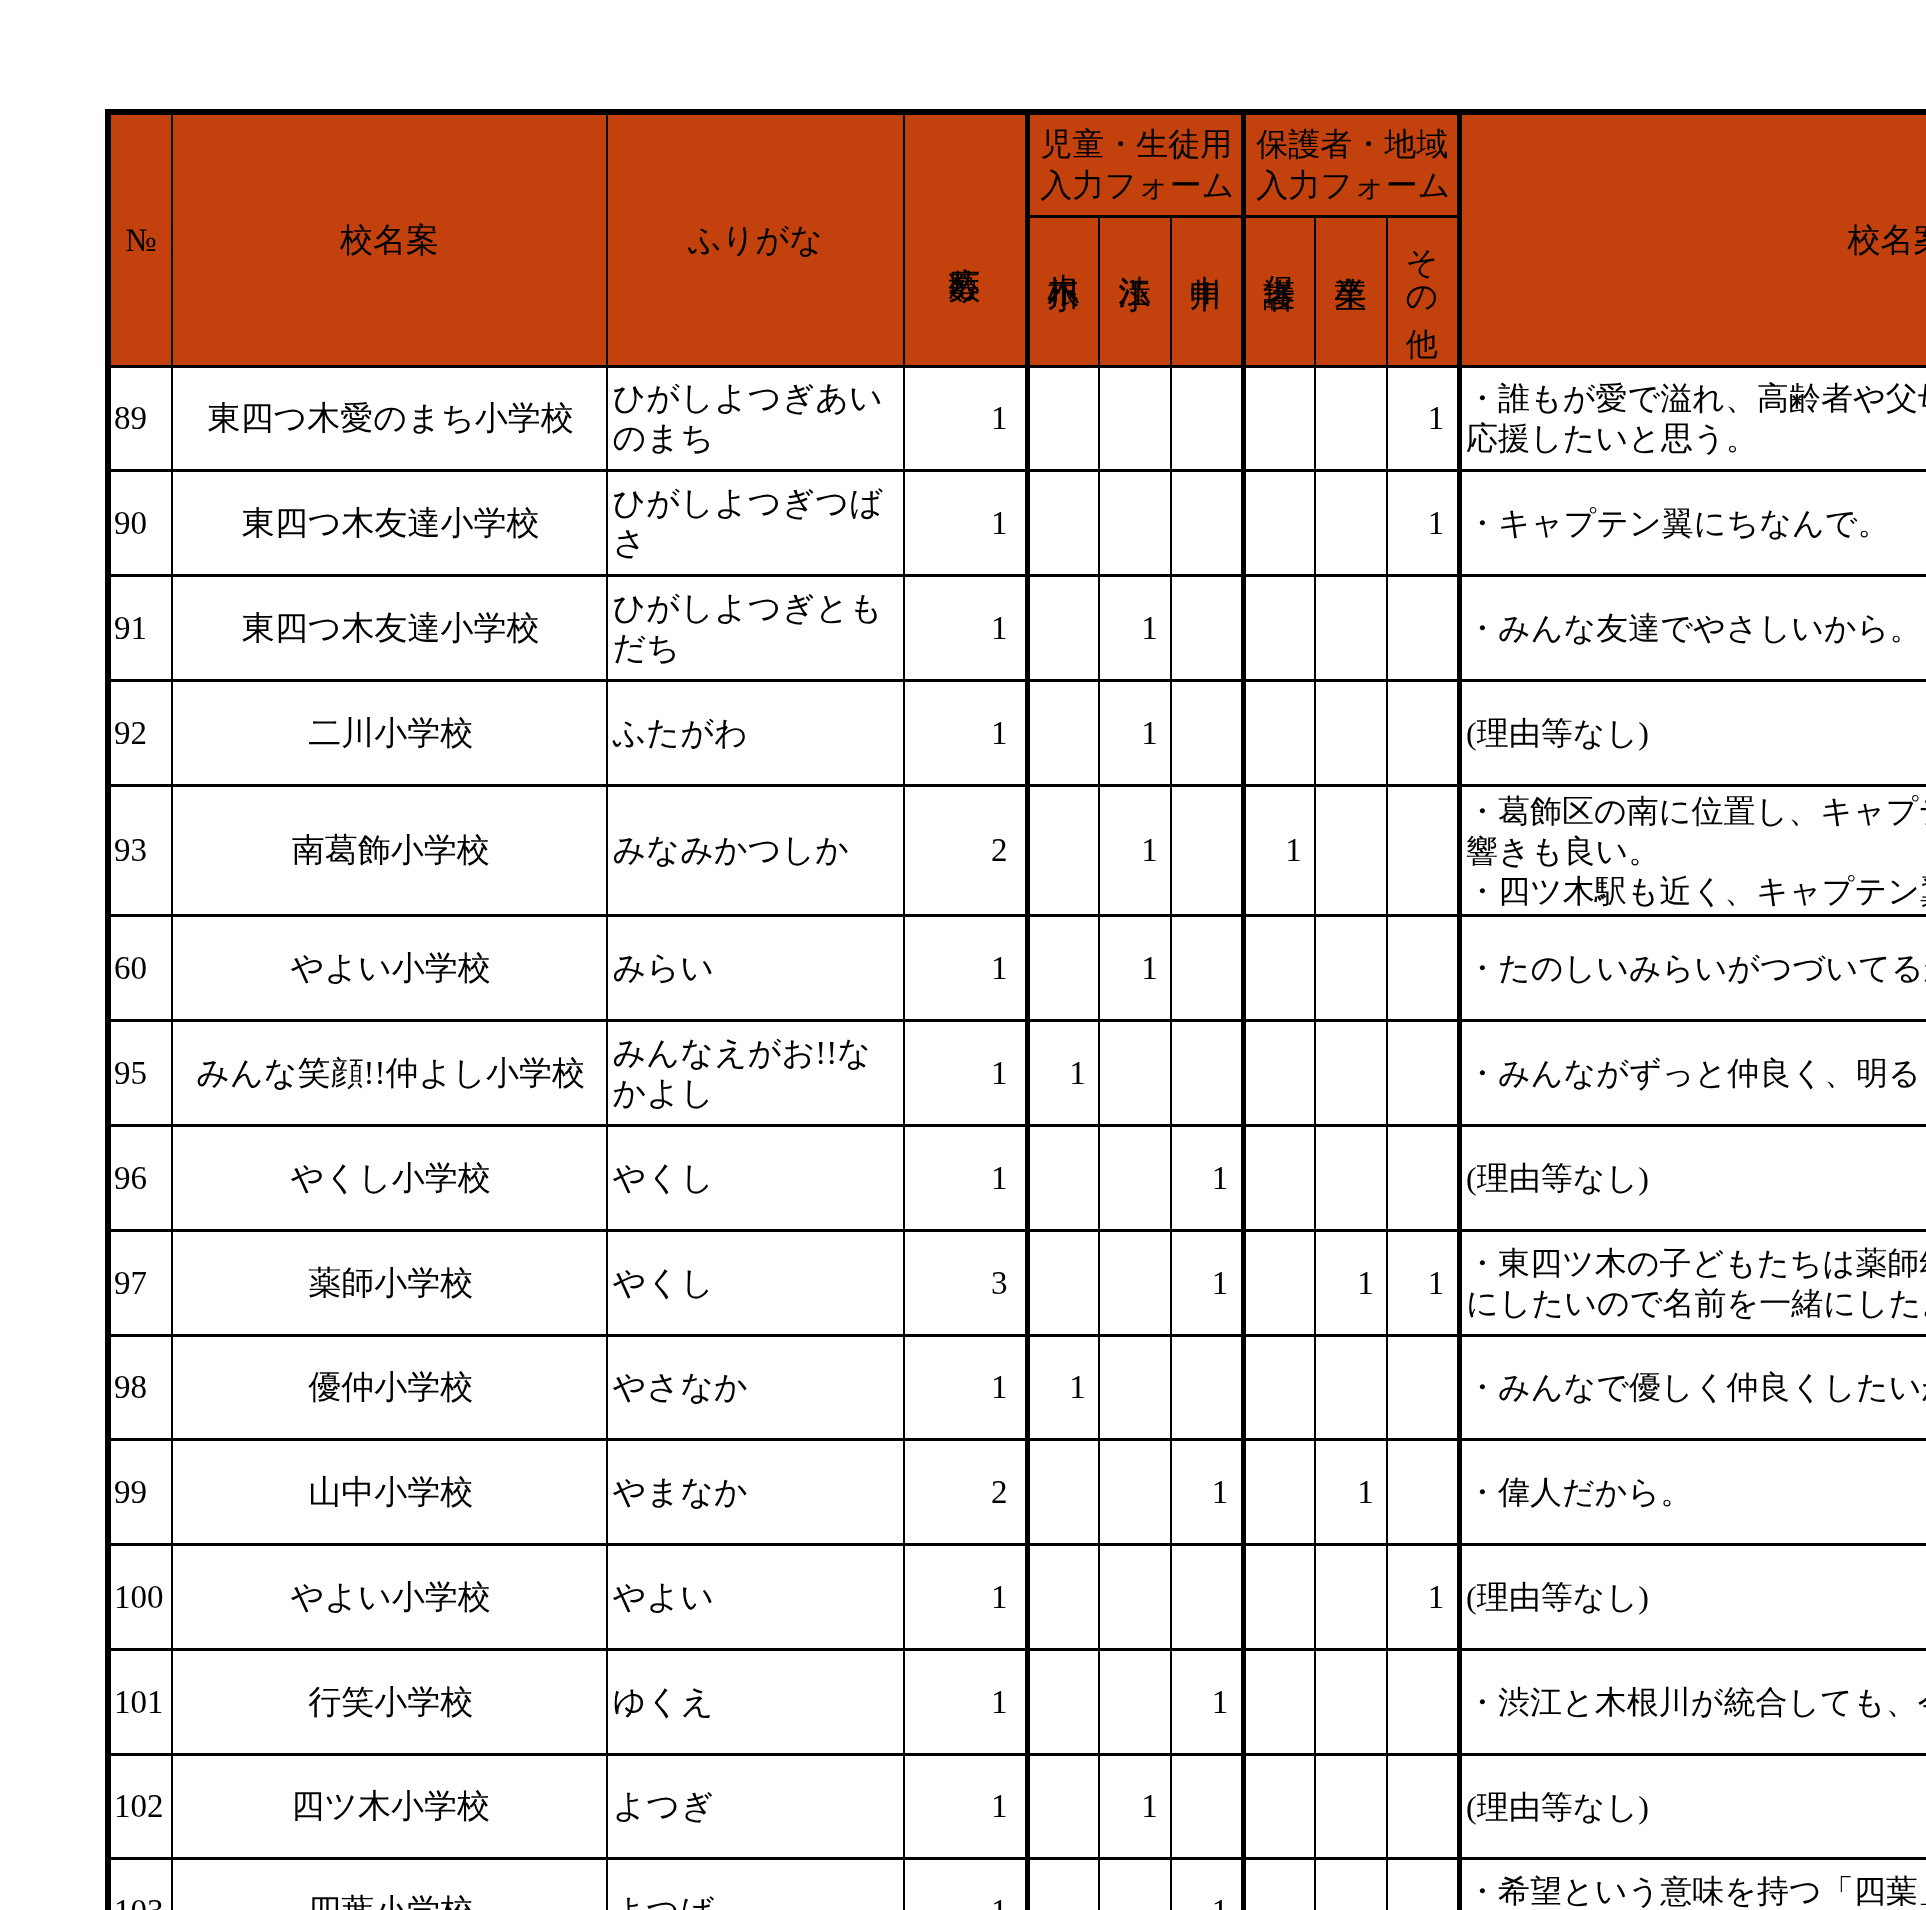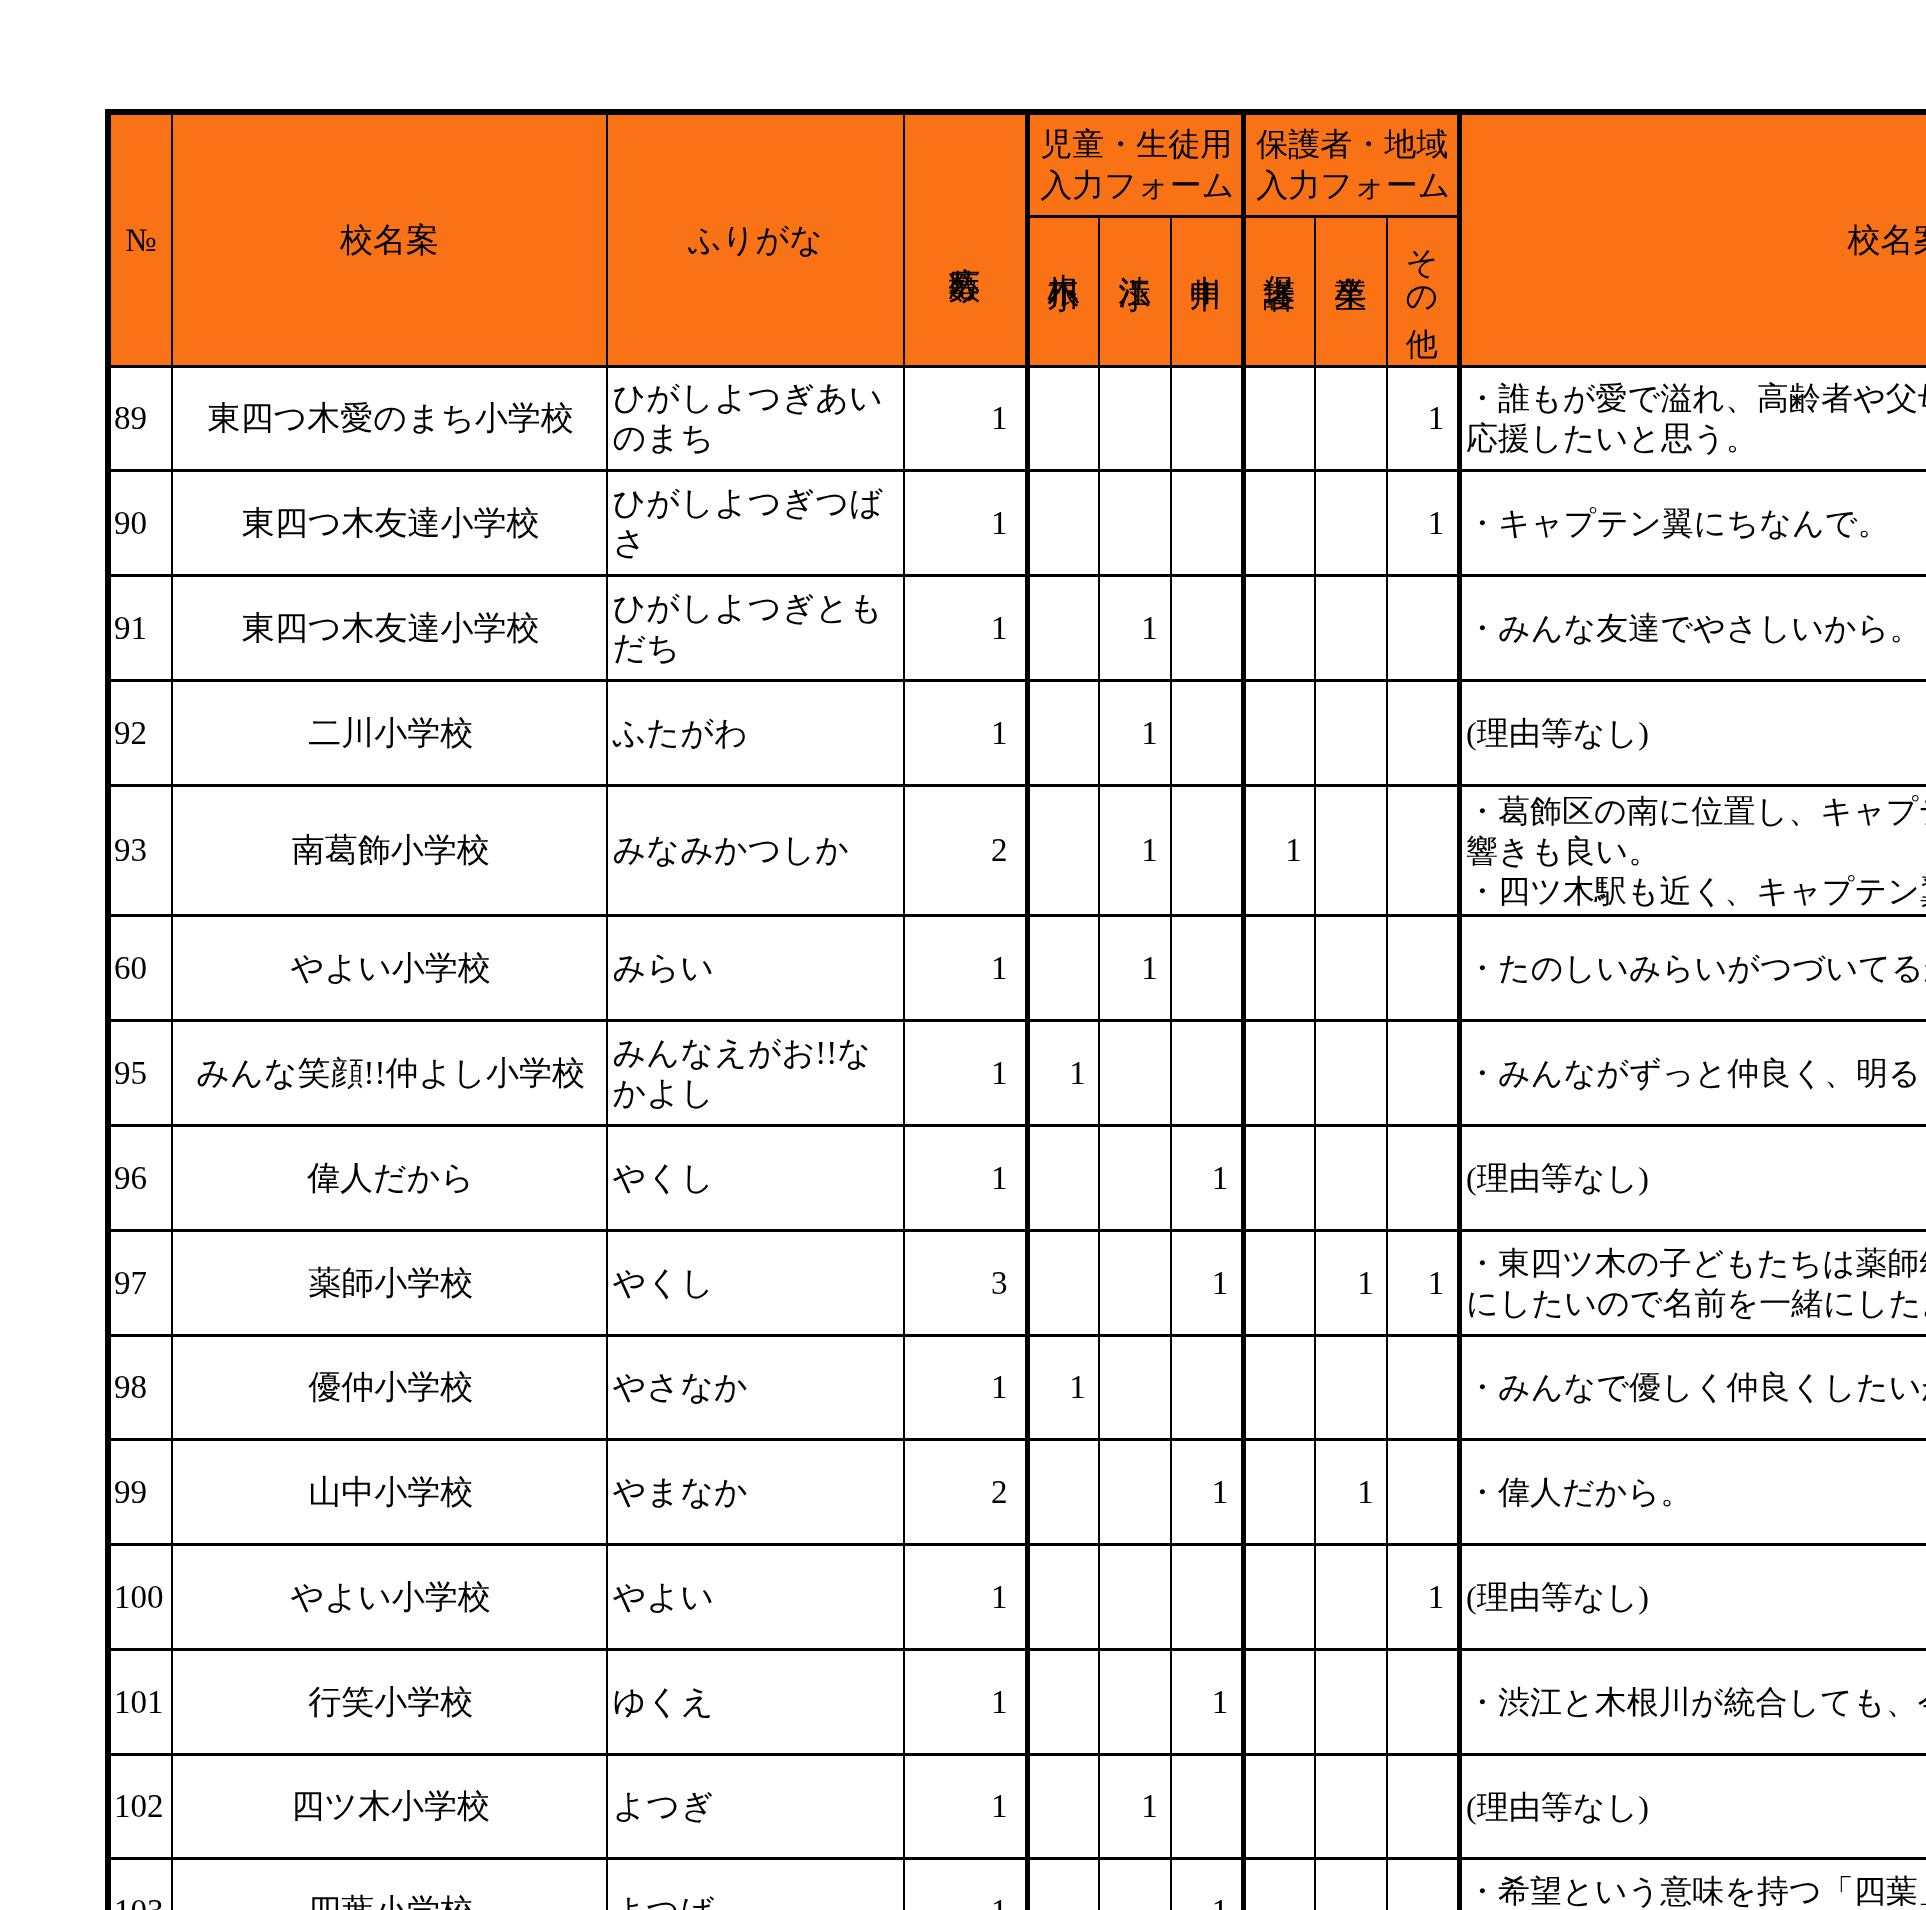--- a/index.html
+++ b/index.html
@@ -23,21 +23,21 @@
   col.c-reason{width:1198px}
 
   th,td{
     border-left:2.3px solid #000;border-right:2.3px solid #000;
     border-top:3.9px solid #000;border-bottom:3.9px solid #000;
     vertical-align:middle;
     font-size:33px;line-height:1.22;
     padding:3.9px 3.1px;
     overflow:hidden;
   }
-  thead th{background:#f97316;font-weight:normal;}
+  thead th{background:#c2410c;font-weight:normal;}
   .thickL{border-left-width:5.4px;}
 
   tr.hrow1{height:104px;}
   tr.hrow2{height:150px;}
   thead th.hcenter{text-align:center;}
   th.group{
     text-align:left;padding-left:10.8px;font-size:32px;line-height:1.28;
     white-space:pre-line;vertical-align:middle;
   }
   th.vwrap{text-align:center;vertical-align:middle;padding:2.3px 0;}
@@ -206,21 +206,21 @@
           <td class="cnt"></td>
           <td class="cnt thickL"></td>
           <td class="cnt"></td>
           <td class="cnt"></td>
           <td class="reason thickL">
             <div>・みんながずっと仲良く、明るく笑顔になれる学校になってほしいから。</div>
           </td>
         </tr>
         <tr>
           <td class="no">96</td>
-          <td class="name">偉人だから</td>
+          <td class="name">やくし小学校</td>
           <td class="furi">やくし</td>
           <td class="oubo">1</td>
           <td class="cnt thickL"></td>
           <td class="cnt"></td>
           <td class="cnt">1</td>
           <td class="cnt thickL"></td>
           <td class="cnt"></td>
           <td class="cnt"></td>
           <td class="reason thickL">
             <div>(理由等なし)</div>

